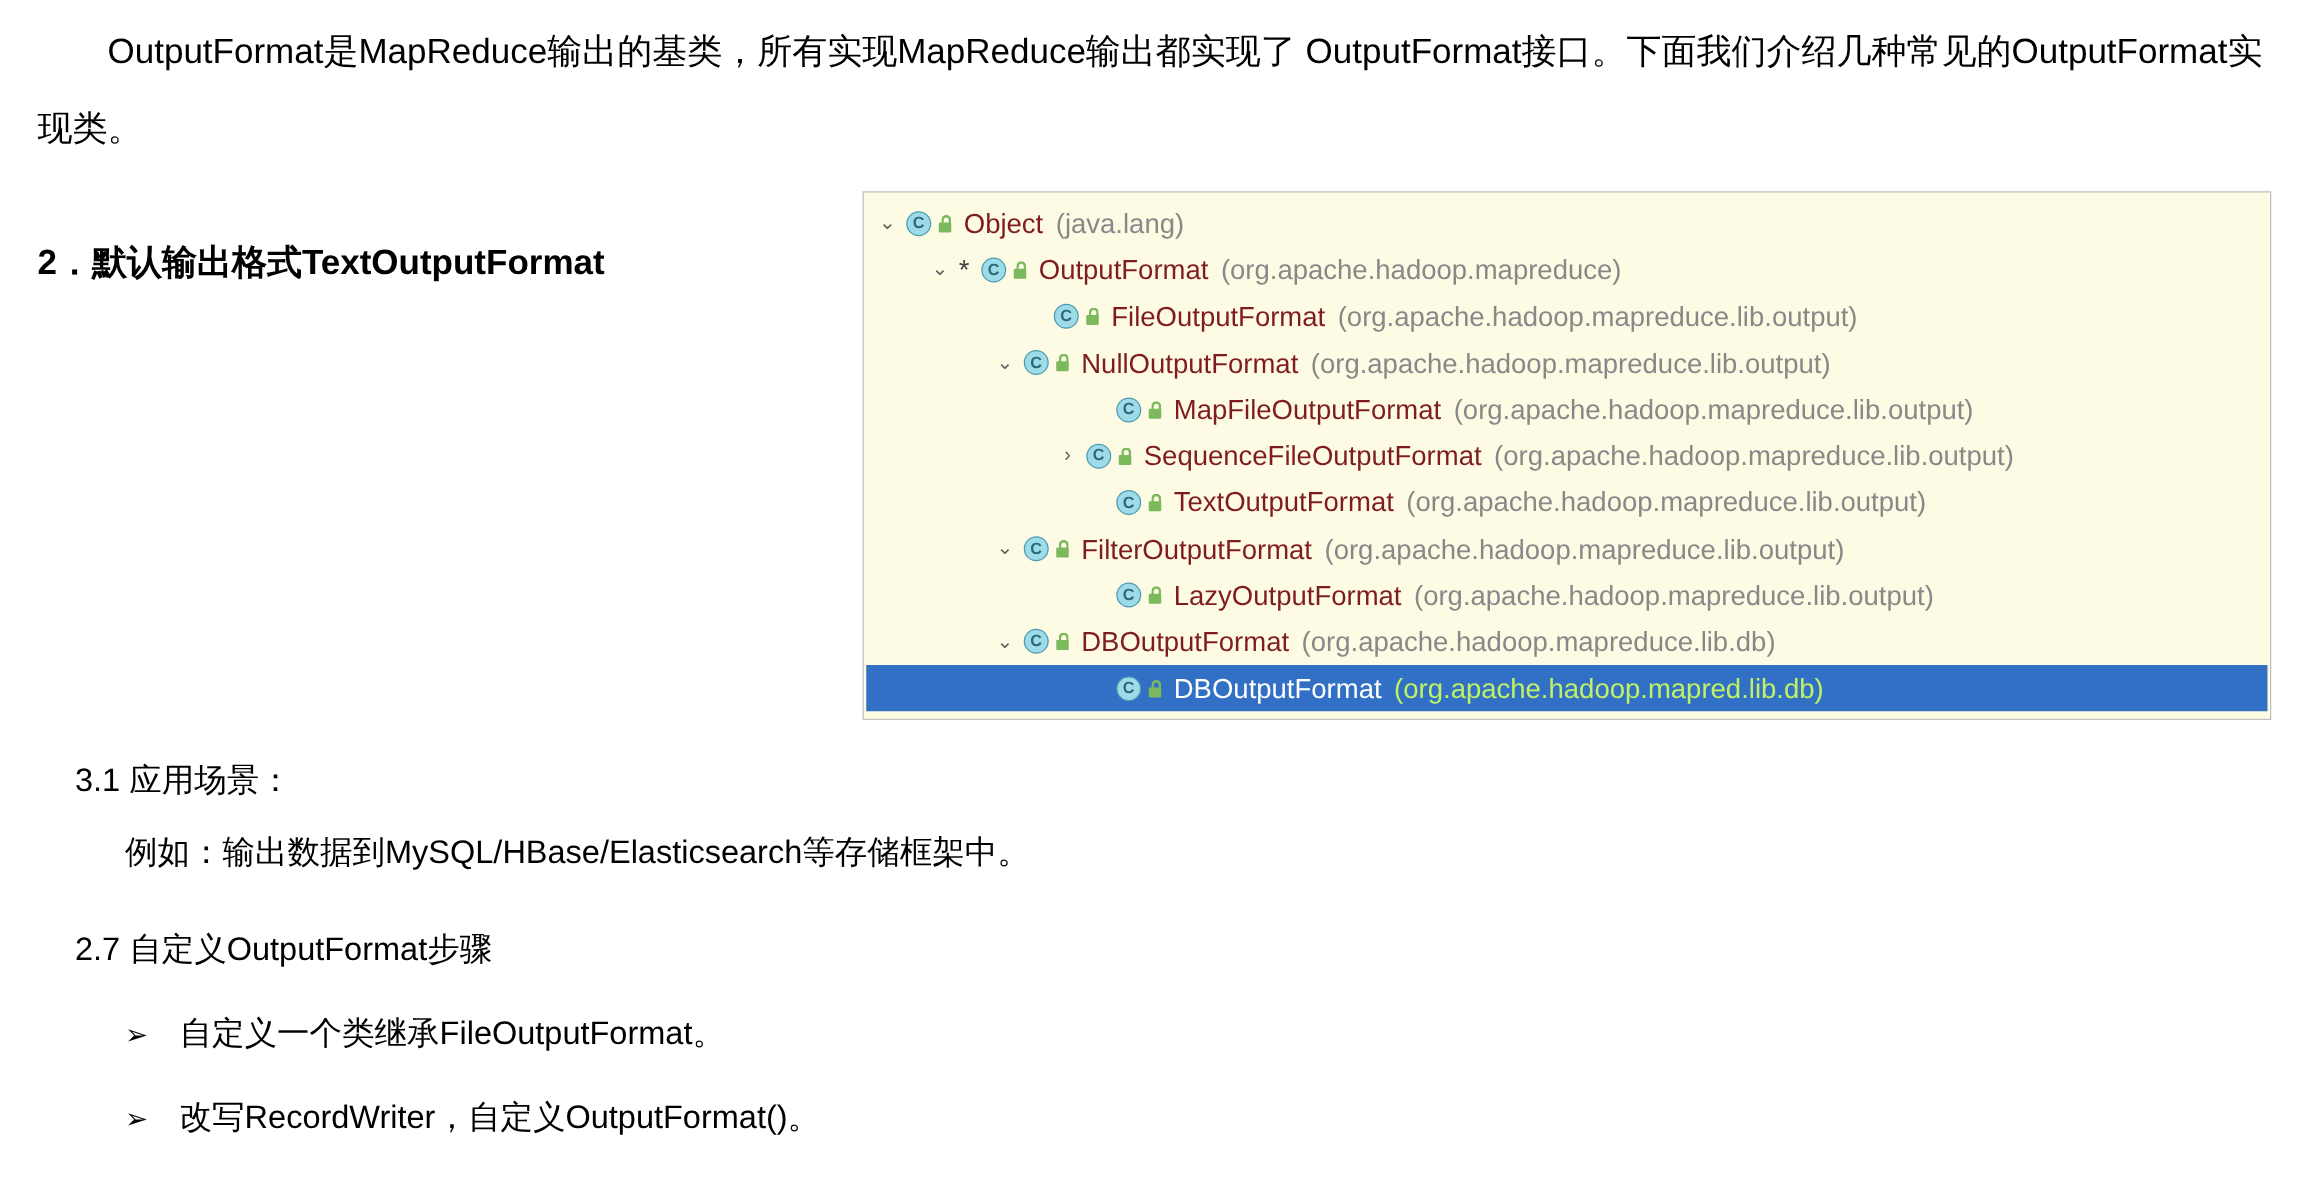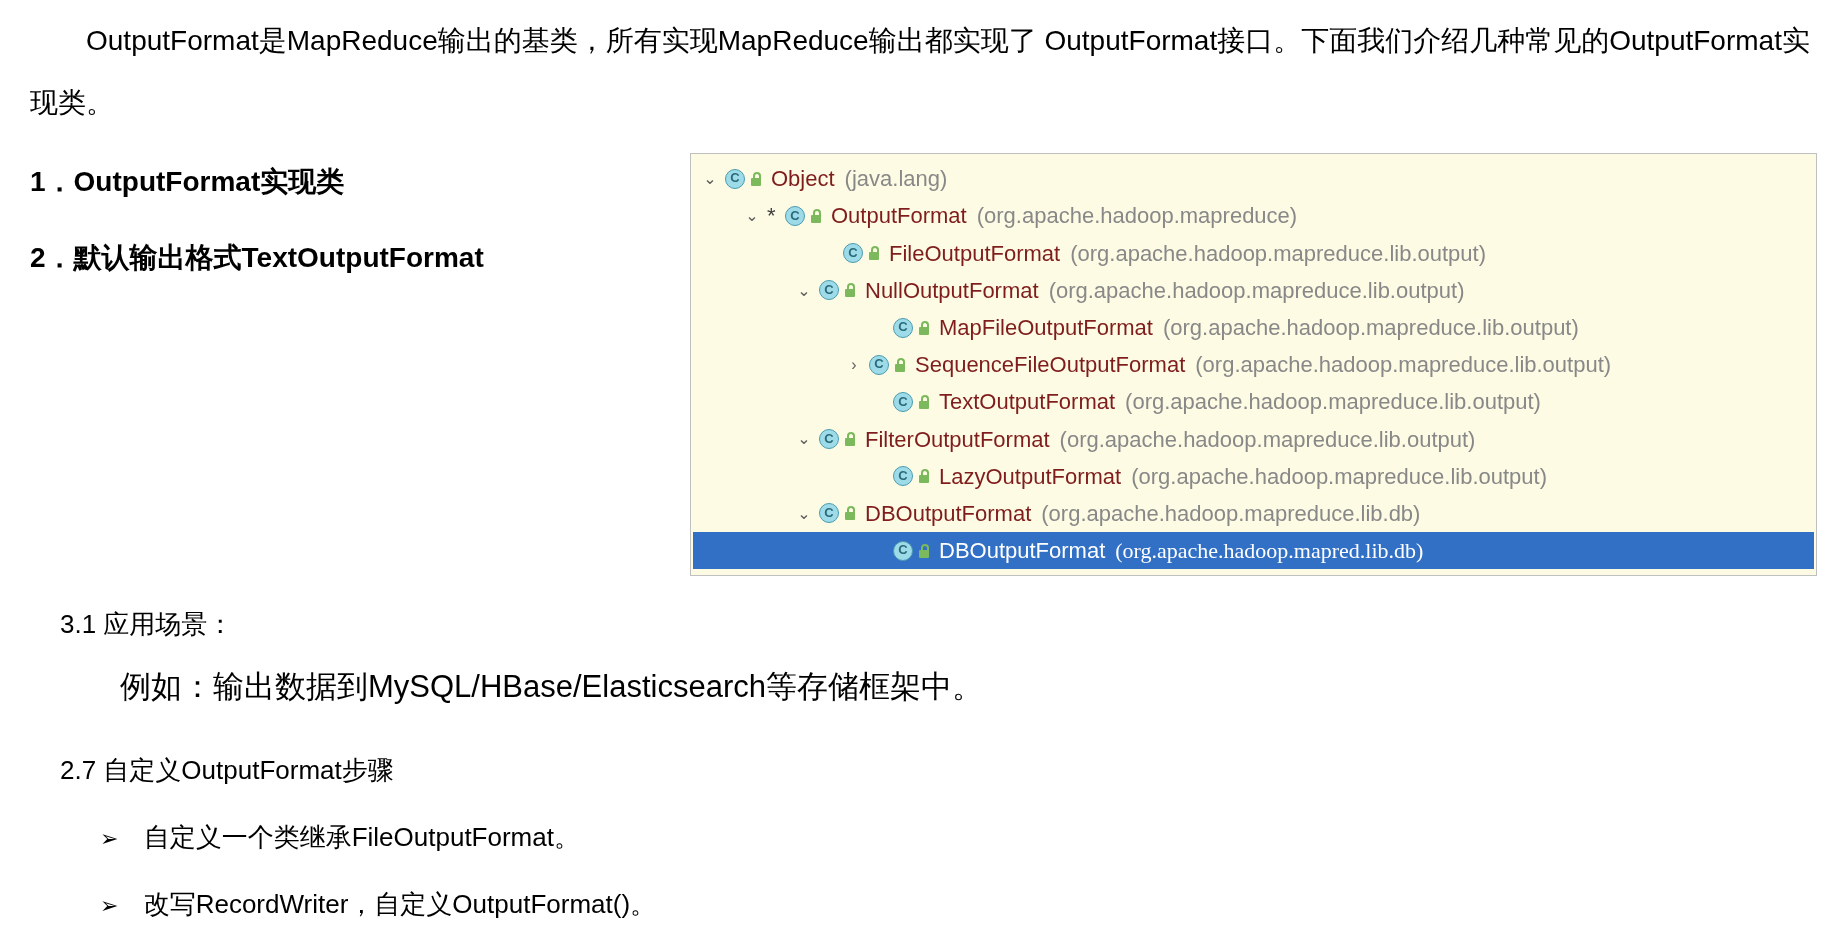--- a/index.html
+++ b/index.html
@@ -53,22 +53,21 @@
       display: flex;
       align-items: center;
       gap: 4px;
       padding: 1px 0;
     }
     .tree-row.selected {
       background: #3270c5;
       color: #ffffff;
     }
     .tree-row.selected .pkg {
-      color: #ffffff;
-      font-family: Liberation Serif, serif;
+      color: #bef264;
     }
     .indent-0 { padding-left: 6px; }
     .indent-1 { padding-left: 48px; }
     .indent-2 { padding-left: 100px; }
     .indent-3 { padding-left: 150px; }
     .indent-4 { padding-left: 200px; }
     .arrow {
       width: 22px;
       display: inline-flex;
       justify-content: center;
@@ -134,22 +133,22 @@
       color: #888;
       margin-left: 6px;
     }
     .sub-section {
       margin-left: 30px;
       font-size: 26px;
       line-height: 2.2;
       margin-top: 20px;
     }
     .sub-text {
-      margin-left: 90px;
-      font-size: 31px;
+      margin-left: 70px;
+      font-size: 26px;
       line-height: 2.2;
     }
     .bullet-item {
       margin-left: 70px;
       font-size: 26px;
       line-height: 2.2;
       margin-top: 10px;
     }
     .bullet-arrow {
       margin-right: 18px;
@@ -160,21 +159,20 @@
     .sp-gap-3 { margin-top: 100px; }
   </style>
 </head>
 <body>
 
 <p class="intro-text">OutputFormat是MapReduce输出的基类，所有实现MapReduce输出都实现了 OutputFormat接口。下面我们介绍几种常见的OutputFormat实现类。</p>
 
 <div class="content-wrap">
 
   <div class="left-col">
-    <div class="heading sp-gap-1">1．OutputFormat实现类</div>
     <div class="heading sp-gap-2">2．默认输出格式TextOutputFormat</div>
   </div>
 
   <div class="tree-panel">
 
     <div class="tree-row indent-0">
       <span class="arrow">⌄</span>
       <span class="class-icon">C</span>
       <span class="lock-icon"></span>
       <span class="class-name">Object</span>

